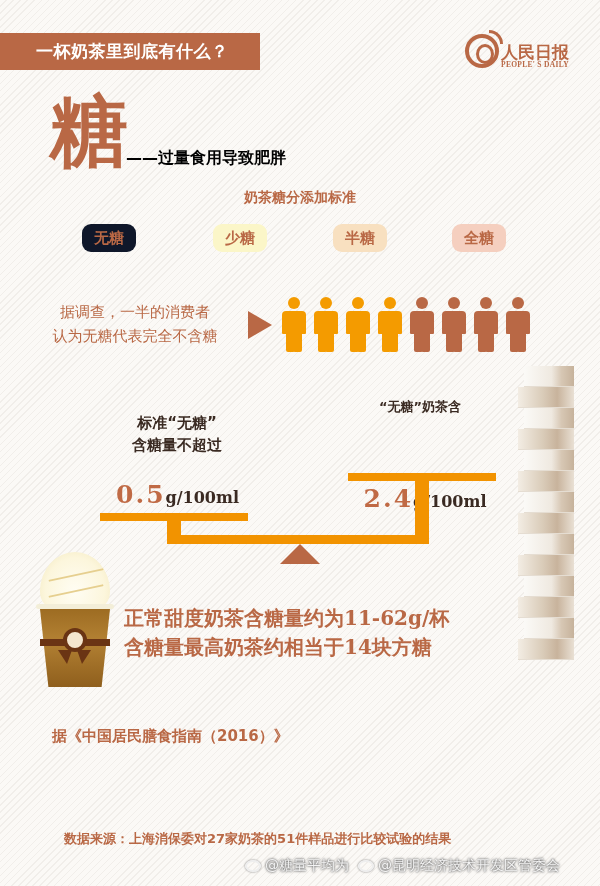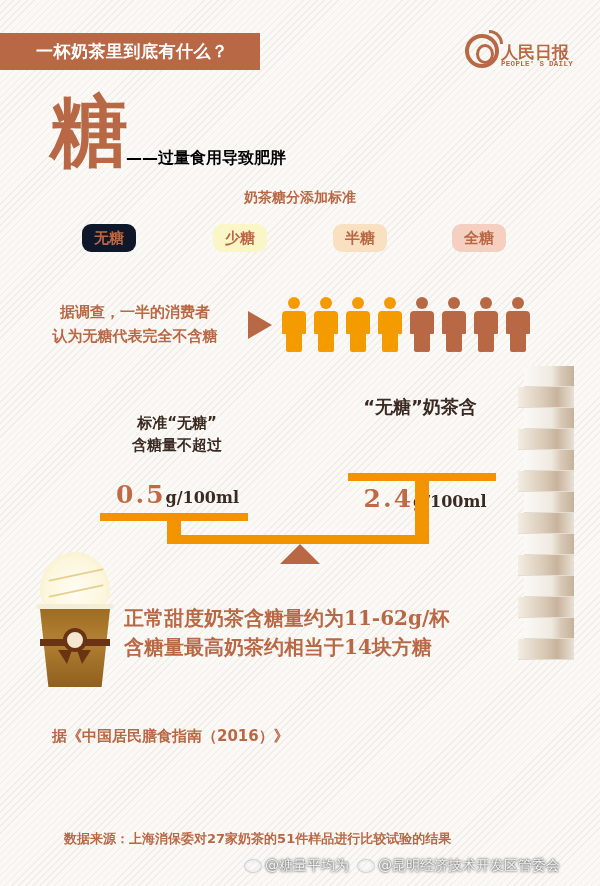--- a/index.html
+++ b/index.html
@@ -31,21 +31,21 @@
   }
   .logo-wave {
     position: absolute; left: 24px; top: 0px; width: 14px; height: 14px;
     border-top: 3px solid #b96845; border-right: 3px solid #b96845; border-radius: 0 14px 0 0;
   }
   .logo-cn {
     position: absolute; left: 36px; top: 11px; font-family: "DejaVu Sans", sans-serif;
     font-weight: bold; font-size: 17px; color: #b96845; letter-spacing: 0px;
   }
   .logo-en {
-    position: absolute; left: 36px; top: 30px; font-family: Liberation Mono, monospace;
+    position: absolute; left: 36px; top: 30px; font-family: Liberation Serif, serif;
     font-weight: bold; font-size: 7.5px; color: #b96845; letter-spacing: 0.3px; white-space: nowrap;
   }
 
   
   .big-char {
     left: 50px; top: 92px; font-size: 78px; font-weight: bold; line-height: 1;
     font-family: "DejaVu Serif", serif; color: #b96845;
   }
   .subtitle {
     left: 126px; top: 148px; font-size: 16px; font-weight: bold; color: #000000;
@@ -57,42 +57,42 @@
   }
   .pill {
     top: 224px; width: 54px; height: 28px; border-radius: 9px; text-align: center;
     line-height: 28px; font-size: 15px; font-weight: bold; font-family: "DejaVu Sans", sans-serif;
     color: #b96845;
   }
 
   
   .survey-text {
     left: 30px; top: 300px; width: 210px; text-align: center;
-    font-size: 15px; font-weight: bold; line-height: 24px; font-family: "DejaVu Sans", sans-serif;
+    font-size: 15px; font-weight: normal; line-height: 24px; font-family: "DejaVu Sans", sans-serif;
   }
   .arrow {
     left: 248px; top: 311px; width: 0; height: 0;
     border-top: 14px solid transparent; border-bottom: 14px solid transparent;
     border-left: 24px solid #b96845;
   }
   .people { left: 282px; top: 297px; height: 56px; display: flex; gap: 8px; }
   .person { position: relative; width: 24px; height: 56px; }
   .person .head { position: absolute; left: 6px; top: 0; width: 12px; height: 12px; border-radius: 50%; }
   .person .body { position: absolute; left: 0; top: 14px; width: 24px; height: 23px; border-radius: 4px 4px 1px 1px; }
   .person .leg { position: absolute; top: 34px; width: 9px; height: 21px; border-radius: 0 0 2px 2px; }
   .person .leg.l { left: 4px; }
   .person .leg.r { left: 11px; }
 
   
   .lbl-left {
     left: 92px; top: 412px; width: 170px; text-align: center; font-size: 15px; font-weight: bold;
     color: #3a2a22; line-height: 22px; font-family: "DejaVu Sans", sans-serif;
   }
   .lbl-right {
-    left: 340px; top: 396px; width: 160px; text-align: center; font-size: 18px; font-weight: bold;
+    left: 340px; top: 396px; width: 160px; text-align: center; font-size: 13px; font-weight: bold;
     color: #3a2a22; line-height: 22px; font-family: "DejaVu Sans", sans-serif;
   }
   .val-left { left: 100px; top: 480px; width: 155px; text-align: center; white-space: nowrap; }
   .val-right { left: 350px; top: 440px; width: 150px; text-align: center; white-space: nowrap; margin-top: 44px; }
   .num { font-size: 25px; font-weight: bold; color: #c06a45; font-family: "DejaVu Serif", serif; letter-spacing: 2px; }
   .unit { font-size: 16px; font-weight: bold; color: #3a2a22; font-family: "DejaVu Serif", serif; }
   .bar { background: #f29300; }
   .tri {
     left: 280px; top: 544px; width: 0; height: 0;
     border-left: 20px solid transparent; border-right: 20px solid transparent;

